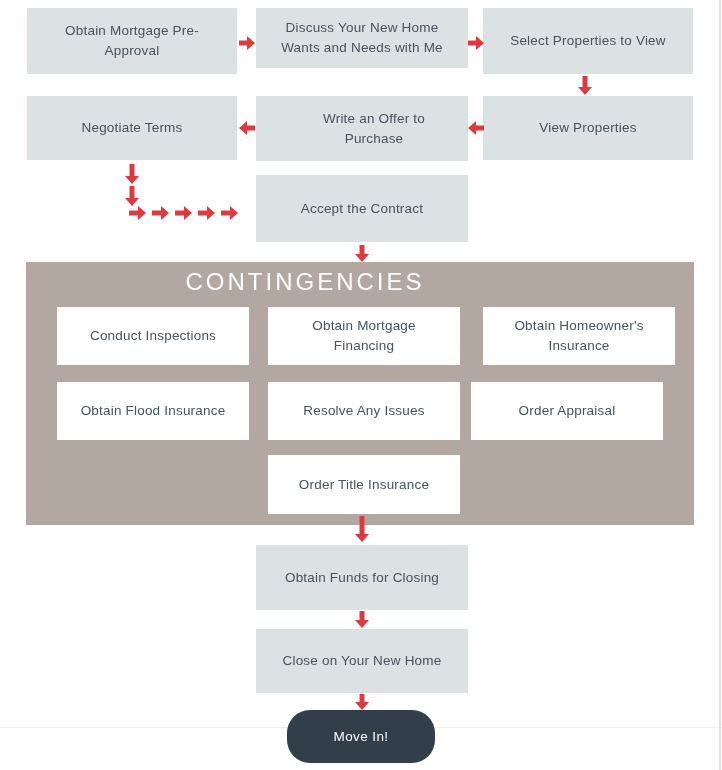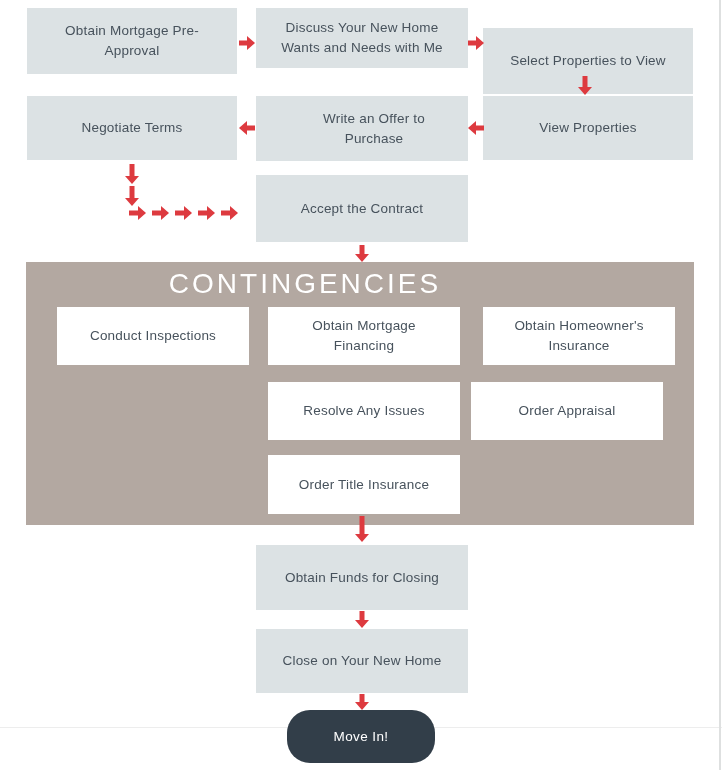--- a/index.html
+++ b/index.html
@@ -17,21 +17,21 @@
   .final {
     background:var(--final-box,#323e49); color:var(--final-text,#ffffff);
     letter-spacing:.4px;
     border-radius:23px;
   }
 
   
   .panel { position:absolute; background:var(--contingency-bg,#b3a8a1); }
   .panel-title {
     position:absolute; left:26px; top:268px; width:558px; text-align:center;
-    color:var(--title-text,#ffffff); font-size:28px; letter-spacing:3px; font-weight:400;
+    color:var(--title-text,#ffffff); font-size:24px; letter-spacing:3px; font-weight:400;
   }
   .cbox {
     position:absolute; background:var(--contingency-box,#ffffff); color:var(--step-text,#47525c);
     display:flex; align-items:center; justify-content:center; text-align:center;
     font-size:13.5px; line-height:1.45; letter-spacing:.2px; width:192px; height:58px;
     padding:0 14px; box-sizing:border-box;
   }
 
   
   .ar { position:absolute; }
@@ -58,21 +58,21 @@
 </head>
 <body>
 
 <div class="canvas">
 
   <div class="hline"></div>
   <div class="vline"></div>
 
   <div class="step" style="left:27px; top:8px; width:210px; height:66px;">Obtain Mortgage Pre-Approval</div>
   <div class="step" style="left:256px; top:8px; width:212px; height:60px;">Discuss Your New Home Wants and Needs with Me</div>
-  <div class="step" style="left:483px; top:8px; width:210px; height:66px;margin-top:20px;">Select Properties to View</div>
+  <div class="step" style="left:483px; top:8px; width:210px; height:66px;">Select Properties to View</div>
 
   <div class="ar ar-right" style="left:239px; top:36px; width:16px; height:14px;"></div>
   <div class="ar ar-right" style="left:468px; top:36px; width:16px; height:14px;"></div>
   <div class="ar ar-down" style="left:578px; top:76px; width:14px; height:19px;"></div>
 
   <div class="step" style="left:27px; top:96px; width:210px; height:64px;">Negotiate Terms</div>
   <div class="step" style="left:256px; top:96px; width:212px; height:65px;padding-left:44px;">Write an Offer to Purchase</div>
   <div class="step" style="left:483px; top:96px; width:210px; height:64px;">View Properties</div>
 
   <div class="ar ar-left" style="left:468px; top:121px; width:16px; height:14px;"></div>
@@ -88,20 +88,21 @@
 
   <div class="step" style="left:256px; top:175px; width:212px; height:67px;">Accept the Contract</div>
   <div class="ar ar-down" style="left:355px; top:245px; width:14px; height:17px;"></div>
 
   <div class="panel" style="left:26px; top:262px; width:668px; height:263px;"></div>
   <div class="panel-title">CONTINGENCIES</div>
 
   <div class="cbox" style="left:57px;  top:307px;">Conduct Inspections</div>
   <div class="cbox" style="left:268px; top:307px;">Obtain Mortgage Financing</div>
   <div class="cbox" style="left:483px; top:307px;">Obtain Homeowner's Insurance</div>
+  <div class="cbox" style="left:57px;  top:382px;">Obtain Flood Insurance</div>
   <div class="cbox" style="left:268px; top:382px;">Resolve Any Issues</div>
   <div class="cbox" style="left:471px; top:382px;">Order Appraisal</div>
   <div class="cbox" style="left:268px; top:455px; height:59px;text-align:right;">Order Title Insurance</div>
 
   <div class="ar ar-down" style="left:355px; top:516px; width:14px; height:26px;"></div>
 
   <div class="step" style="left:256px; top:545px; width:212px; height:65px;">Obtain Funds for Closing</div>
   <div class="ar ar-down" style="left:355px; top:611px; width:14px; height:17px;"></div>
 
   <div class="step" style="left:256px; top:629px; width:212px; height:64px;">Close on Your New Home</div>

